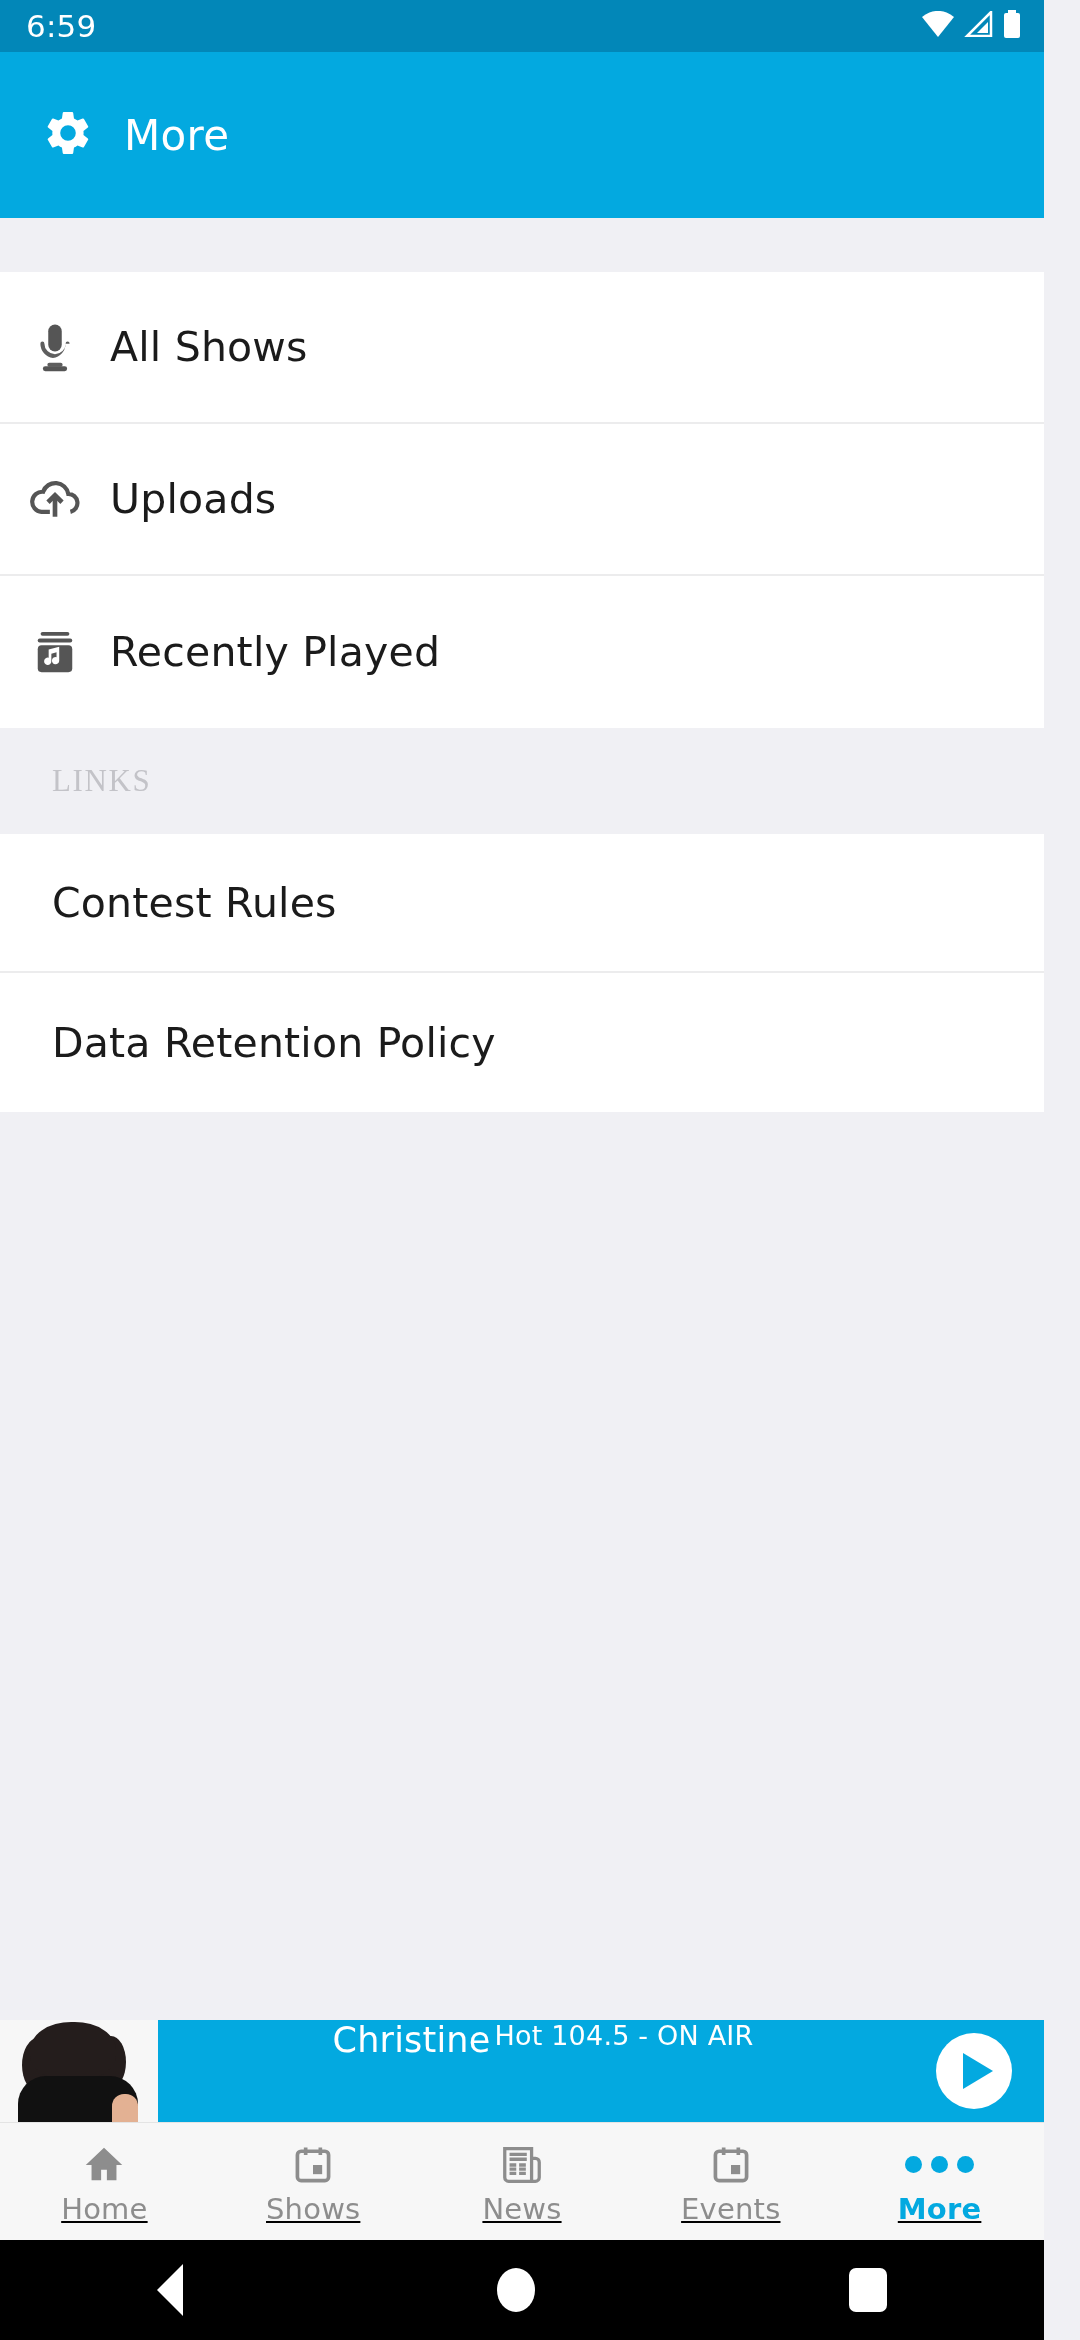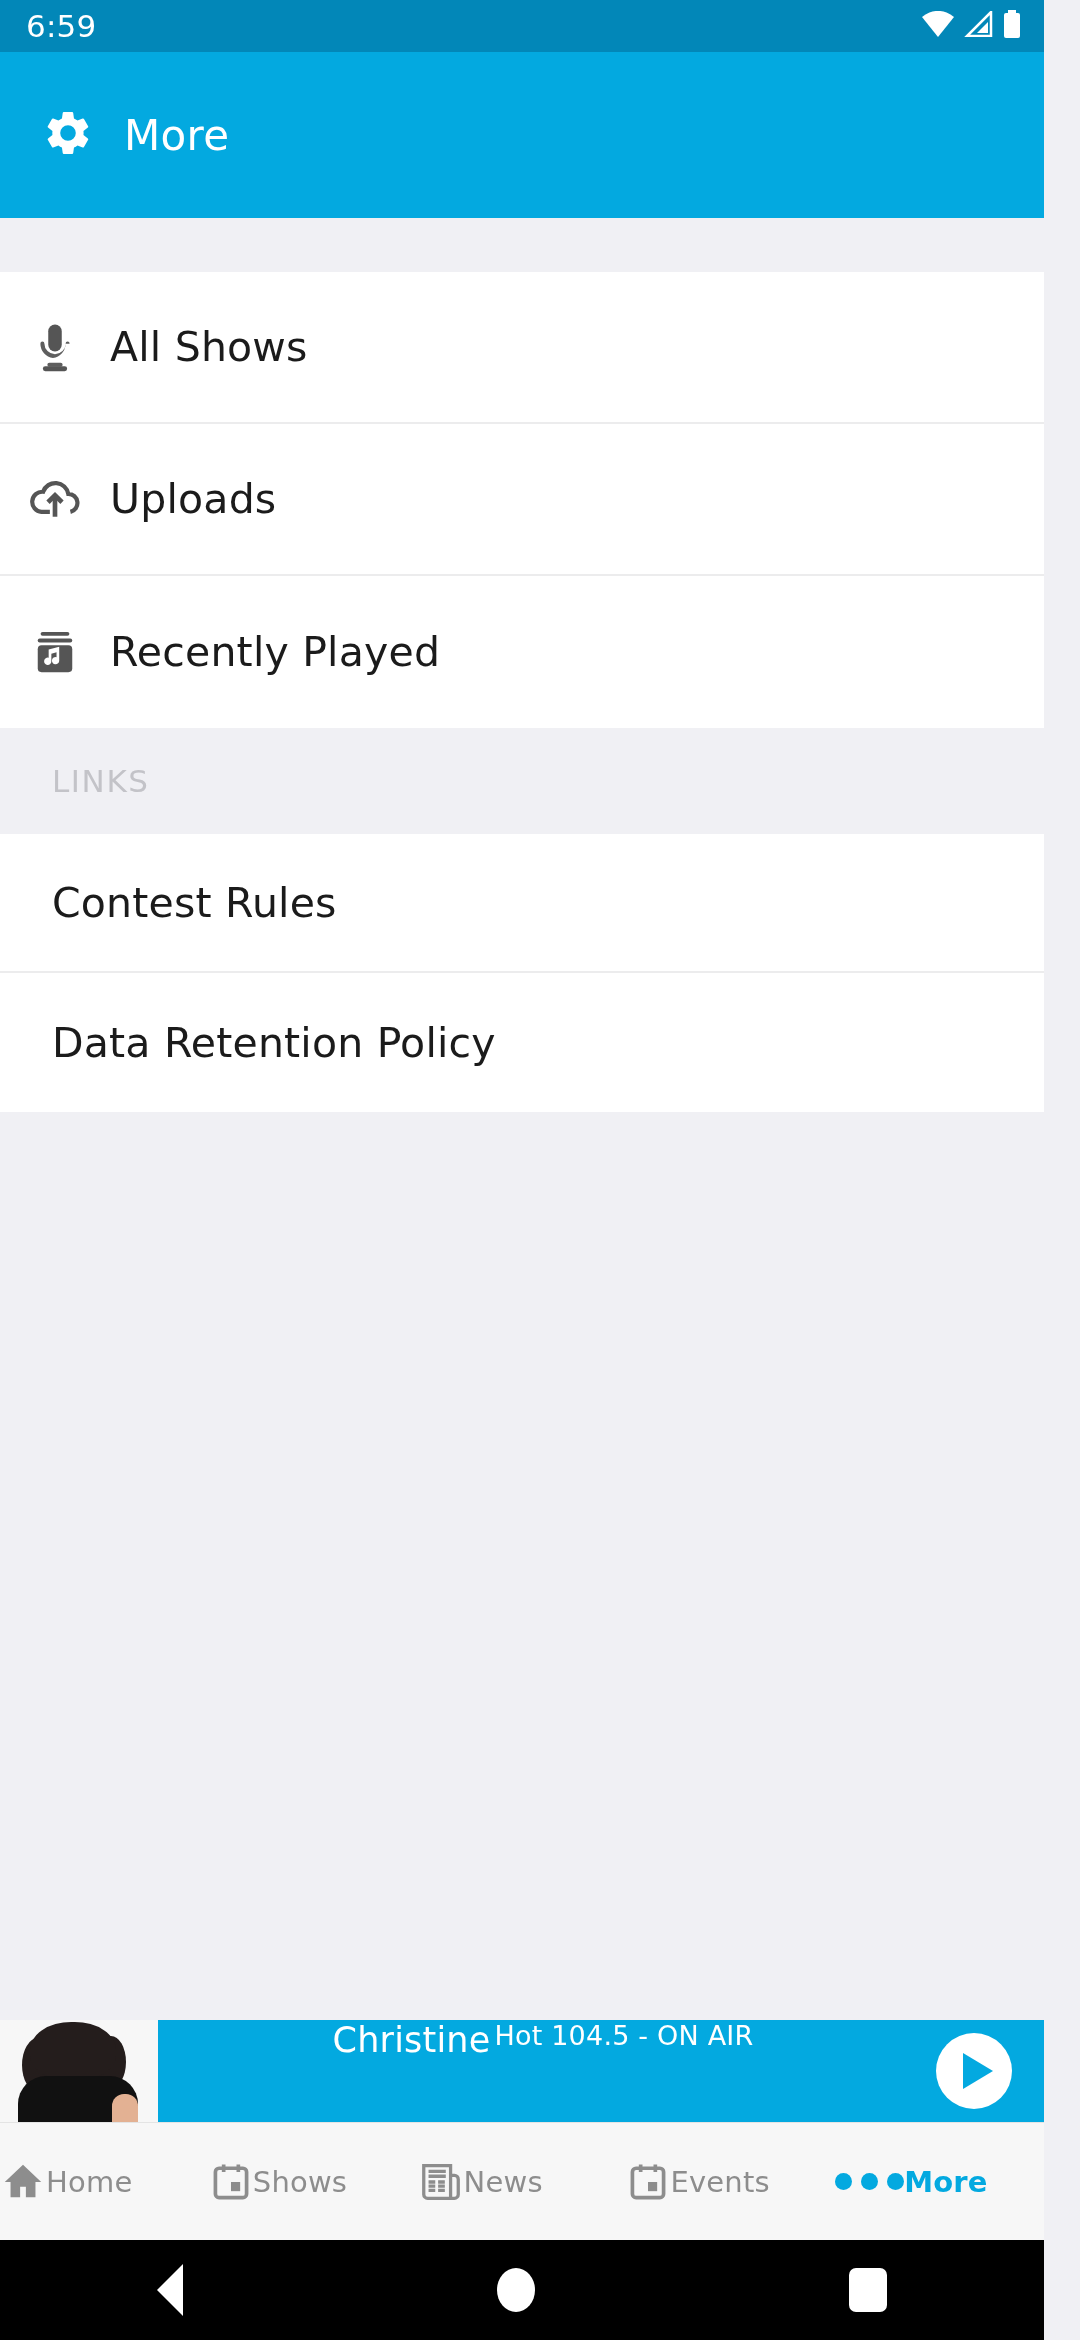--- a/index.html
+++ b/index.html
@@ -36,20 +36,21 @@
     height:152px; background:#fff; display:flex; align-items:center;
     border-bottom:2px solid #ececed;
   }
   .row:last-child { border-bottom:none; }
   .row-icon { width:110px; min-width:110px; display:flex; align-items:center; justify-content:center; }
   .row-label { font-size:41px; color:#1b1b1b; letter-spacing:0.2px; }
 
   .section-header {
     height:106px; background:#f0f0f4; display:flex; align-items:center;
     padding-left:52px;
+    font-family:Liberation Serif, serif;
   }
   .section-header-text {
     font-size:31px; color:#c3c3c8; letter-spacing:1.6px;
   }
 
   .link-row {
     height:139px; background:#fff; display:flex; align-items:center;
     padding-left:52px; border-bottom:2px solid #ececed;
   }
   .link-row:last-child { border-bottom:none; }
@@ -109,21 +110,21 @@
     border-top:18px solid transparent;
     border-bottom:18px solid transparent;
   }
 
   
   .bottom-nav {
     height:118px; flex:0 0 118px; background:#f7f7f7;
     display:flex; align-items:center; border-top:1px solid #e4e4e4;
   }
   .nav-item {
-    flex:1 1 0; display:flex; flex-direction:row; align-items:center; 
+    flex:1 1 0; display:flex; flex-direction:column; align-items:center; text-decoration:underline;
   }
   .nav-label { font-size:29px; color:#8d8d8d; letter-spacing:0.2px; }
   .nav-item.active .nav-label { color:#03a9e0; font-weight:bold; }
   .nav-icon { height:54px; display:flex; align-items:center; justify-content:center; }
   .dots { display:flex; gap:9px; align-items:center; }
   .dots span { width:17px; height:17px; border-radius:50%; background:#03a9e0; display:block; }
 
   
   .android-nav {
     height:100px; flex:0 0 100px; background:#000;

